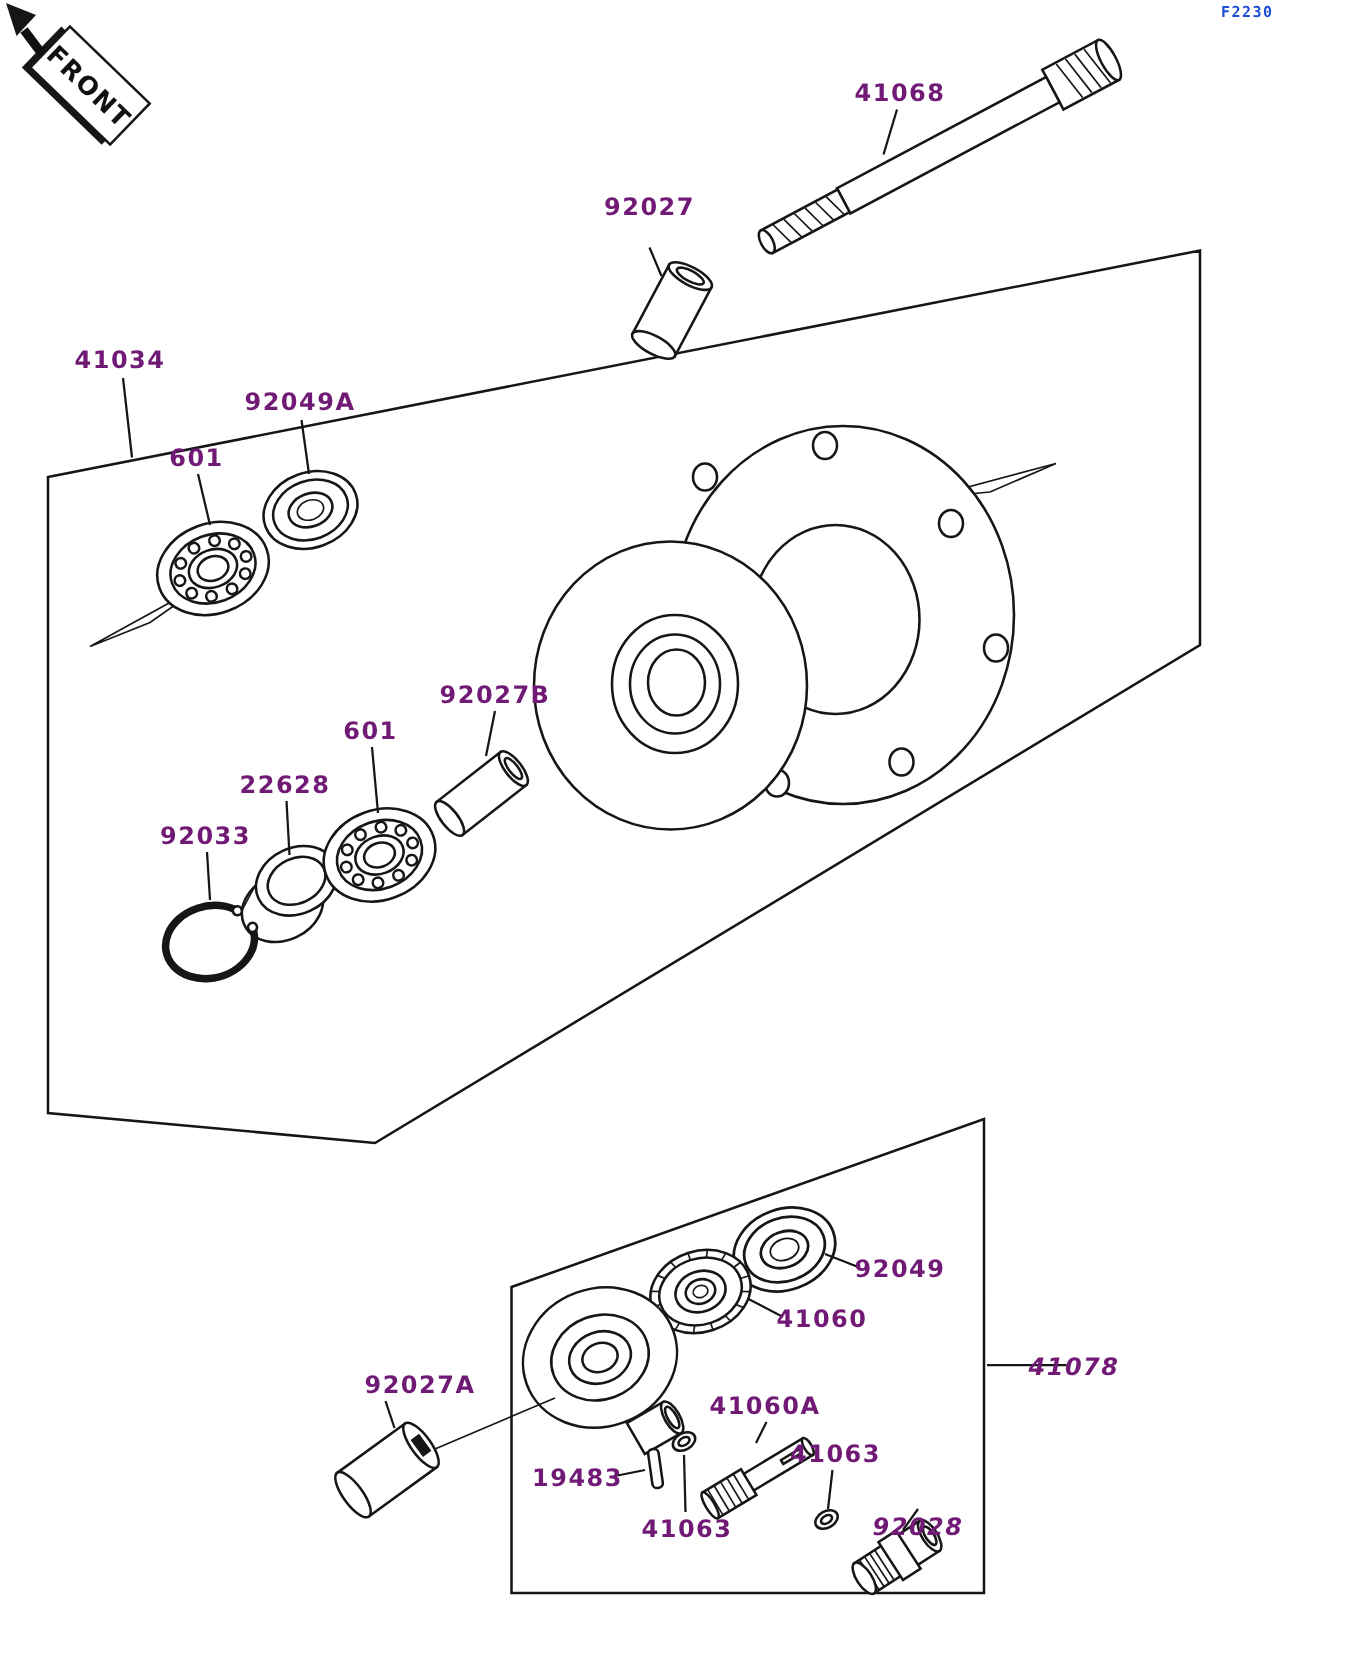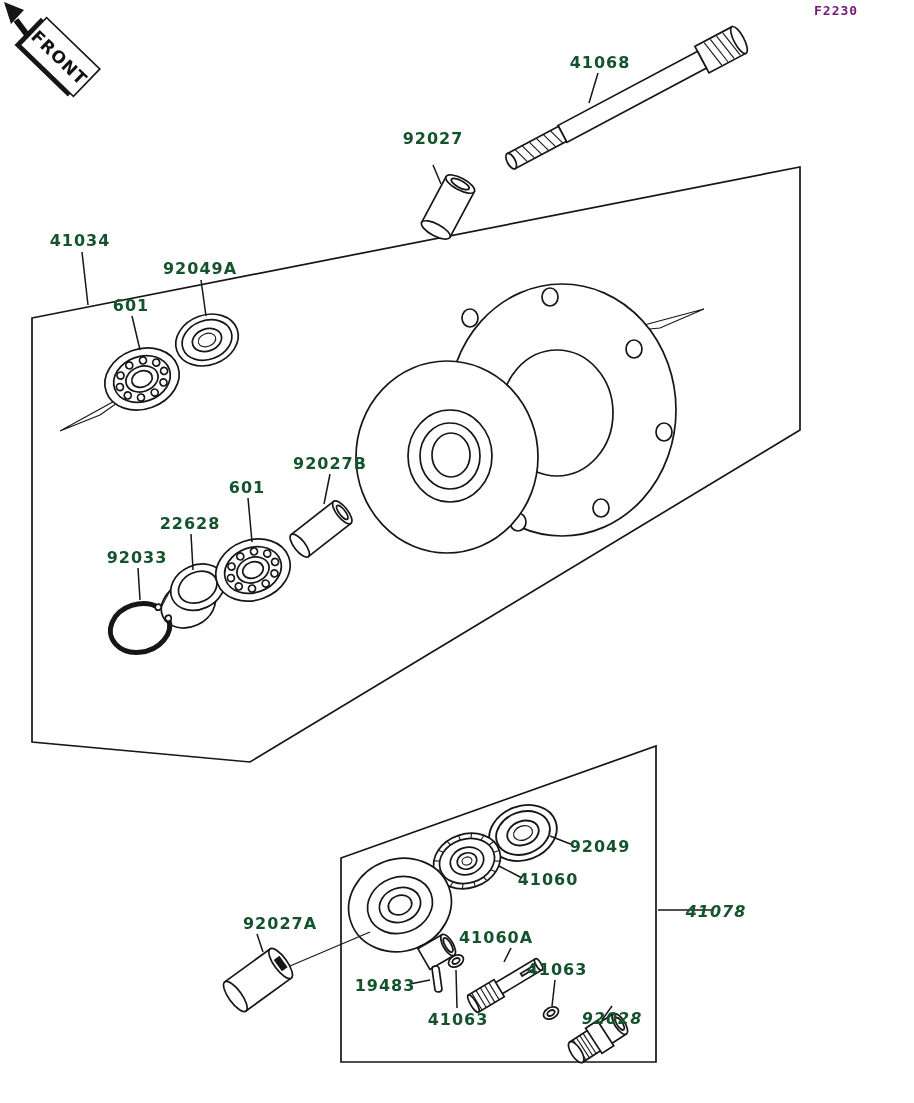--- a/index.html
+++ b/index.html
@@ -4,26 +4,26 @@
 <style>
   html,body{margin:0;padding:0;background:#ffffff;}
   .canvas{
     position:relative;width:914px;height:1103px;background:#ffffff;
     font-family:"DejaVu Sans",sans-serif;overflow:hidden;
   }
   .canvas svg{position:absolute;left:0;top:0;}
   .callout{
     position:absolute;transform:translate(-50%,-50%);
     font-family:"DejaVu Sans",sans-serif;font-weight:bold;font-size:16px;
-    letter-spacing:1px;color:#14532d;white-space:nowrap;
+    letter-spacing:1px;color:#701a75;white-space:nowrap;
   }
   .figure-code{
     position:absolute;left:814px;top:3px;
-    font-family:"DejaVu Sans Mono",monospace;font-weight:bold;font-size:13px;
-    letter-spacing:1px;color:#701a75;
+    font-family:"DejaVu Sans Mono",monospace;font-weight:bold;font-size:10px;
+    letter-spacing:1px;color:#1d4ed8;
   }
   
   .shape{fill:#ffffff;stroke:#161616;stroke-width:1.7;}
   .shape-n{fill:none;stroke:#161616;stroke-width:1.7;}
   .thin{fill:none;stroke:#161616;stroke-width:1.1;}
   .leader{stroke:#161616;stroke-width:1.5;}
   .dark{fill:#161616;stroke:none;}
 </style>
 </head>
 <body>
@@ -257,20 +257,20 @@
       <div class="callout" style="left: 200px; top: 268px;">92049A</div>
       <div class="callout" style="left: 131px; top: 305px;">601</div>
       <div class="callout" style="left: 330px; top: 463px;">92027B</div>
       <div class="callout" style="left: 247px; top: 487px;">601</div>
       <div class="callout" style="left: 190px; top: 523px;">22628</div>
       <div class="callout" style="left: 137px; top: 557px;">92033</div>
       <div class="callout" style="left: 600px; top: 846px;">92049</div>
       <div class="callout" style="left: 548px; top: 879px;">41060</div>
       <div class="callout" style="left: 716px; top: 911px; font-style: italic;">41078</div>
       <div class="callout" style="left: 254px; top: 923px; margin-left: 26px;">92027A</div>
-      <div class="callout" style="left: 496px; top: 937px;">41060A</div>
+      <div class="callout" style="left: 510px; top: 937px;">41060A</div>
       <div class="callout" style="left: 557px; top: 969px;">41063</div>
       <div class="callout" style="left: 385px; top: 985px;">19483</div>
       <div class="callout" style="left: 612px; top: 1018px; font-style: italic;">92028</div>
       <div class="callout" style="left: 458px; top: 1019px;">41063</div>
     </div>
 
 </div>
 
 </body></html>

